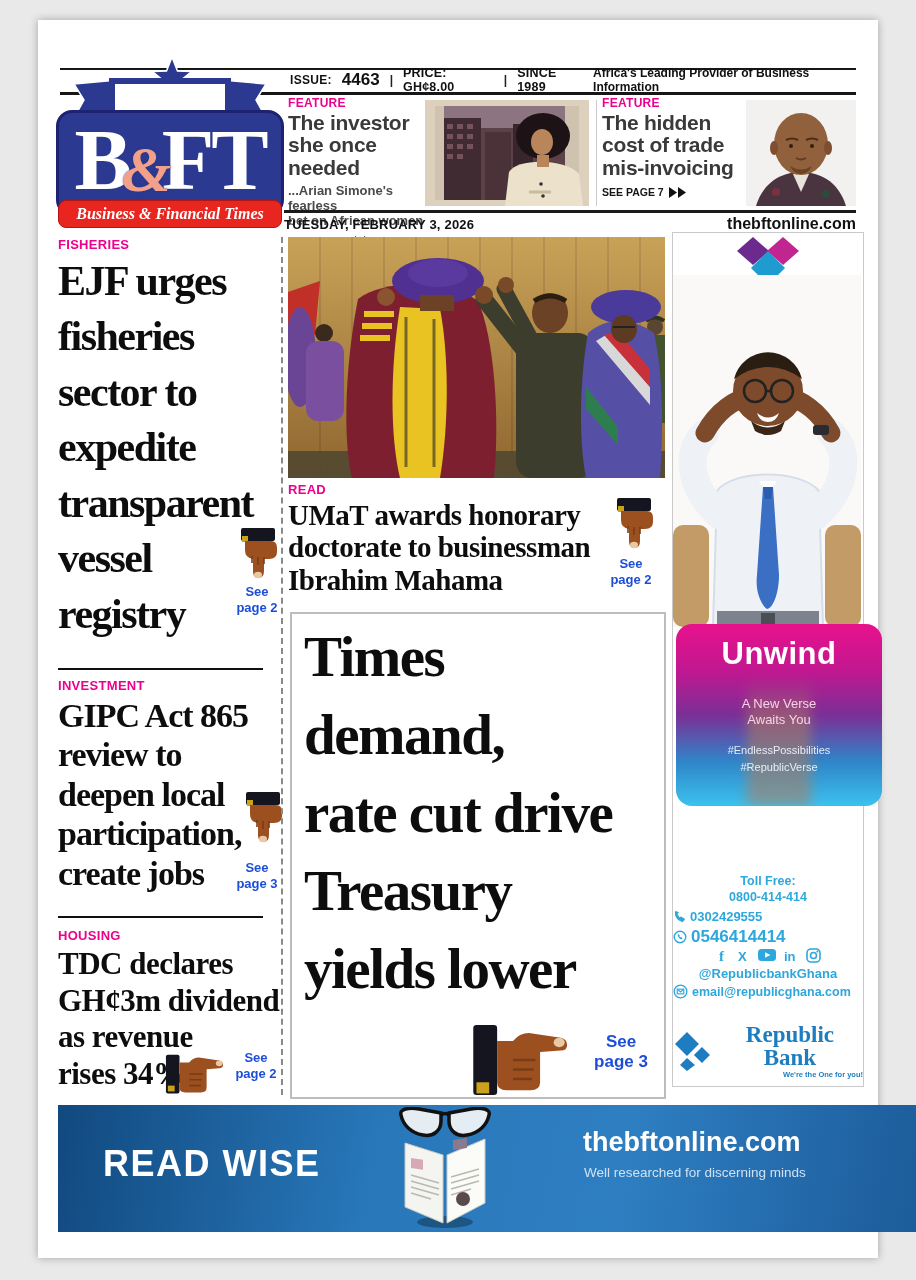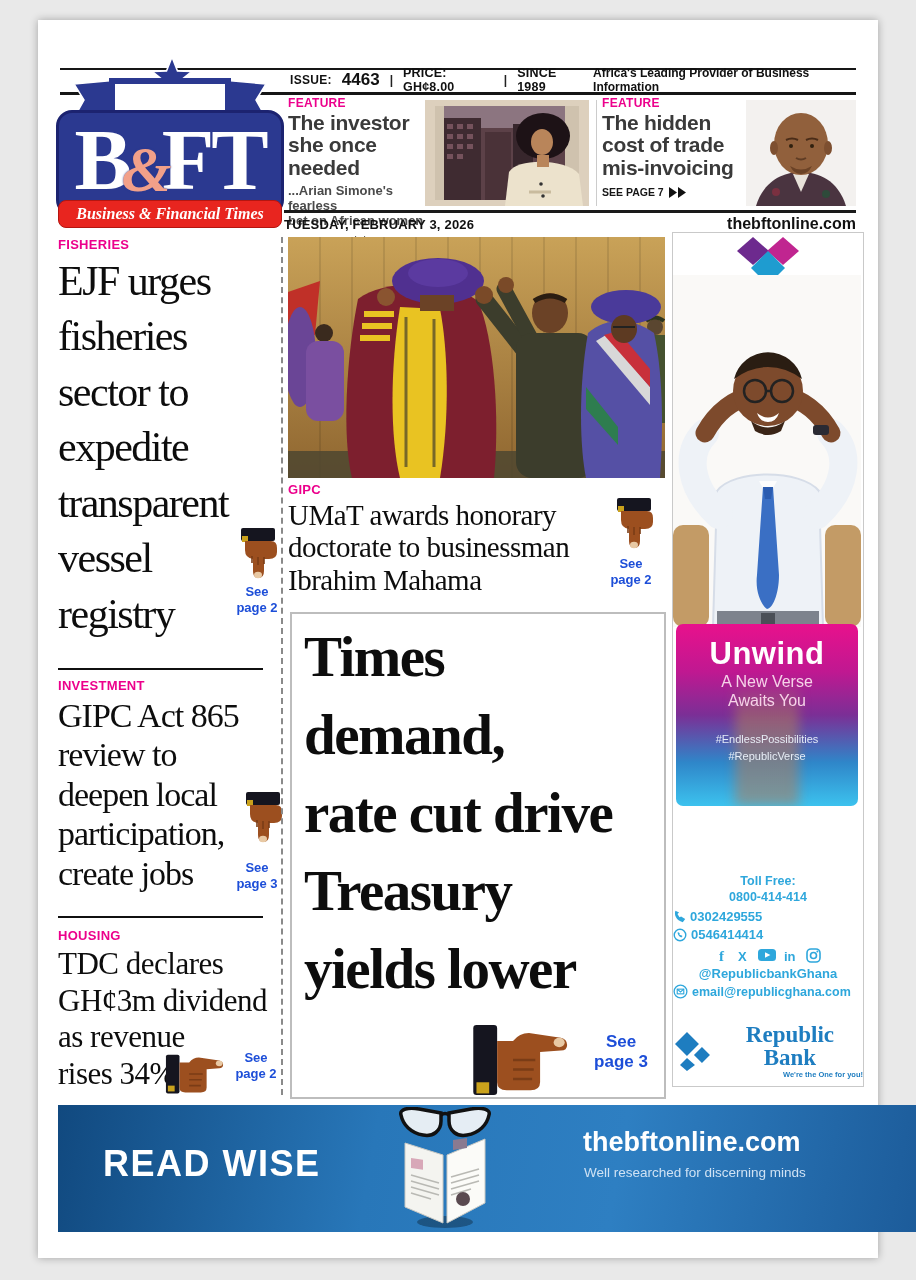--- a/index.html
+++ b/index.html
@@ -41,21 +41,21 @@
   .feat2{left:564px;top:76px;width:142px}
   .photo1{left:387px;top:80px;width:164px;height:106px}
   .photo2{left:708px;top:80px;width:110px;height:106px}
   .fdivider{left:558px;top:80px;width:0;height:106px;border-left:1px solid #ccc}
   .rulefeat{left:246px;top:190px;width:572px;height:3px;background:#1a1a1a}
   .daterow{left:246px;top:195px;width:572px;display:flex;justify-content:space-between;align-items:baseline}
   .dtext{font-size:13px;font-weight:bold;letter-spacing:.2px}
   .dsite{font-size:16px;font-weight:bold}
   
   .kicker{color:#ec008c;font-weight:bold;font-size:13px;letter-spacing:.3px}
-  .shead{font-family:"Liberation Serif",serif;font-weight:normal;color:#0d0d0d;white-space:pre-line}
+  .shead{font-family:"Liberation Serif",serif;font-weight:bold;color:#0d0d0d;white-space:pre-line}
   .story1{left:20px;top:217px;width:225px}
   .story1 .shead{font-size:42px;line-height:1.32;letter-spacing:-1.5px;margin-top:2px}
   .story2{left:20px;top:658px;width:225px}
   .story2 .shead{font-size:34px;line-height:1.16;letter-spacing:-1px;margin-top:3px}
   .story3{left:20px;top:908px;width:225px}
   .story3 .shead{font-size:31px;line-height:1.18;letter-spacing:-.5px;margin-top:3px}
   .colhr1{left:20px;top:648px;width:205px;height:2px;background:#101010}
   .colhr2{left:20px;top:896px;width:205px;height:2px;background:#101010}
   .seenote{font-weight:bold;font-size:13px;line-height:1.2;text-align:center;white-space:pre-line;color:#1d4ed8}
   .s1hand{left:198px;top:506px}
@@ -73,34 +73,34 @@
   .awsee{left:566px;top:536px;width:54px}
   .mainbox{left:252px;top:592px;width:372px;height:483px;border:2px solid #bdbdbd}
   .mainhead{position:absolute;left:12px;top:4px;width:352px;font-family:"Liberation Serif",serif;font-weight:bold;
             font-size:57px;line-height:1.37;letter-spacing:-1.5px;color:#0d0d0d;white-space:pre-line}
   .mainhand{left:432px;top:1005px}
   .mainsee{left:548px;top:1012px;width:70px;font-size:17px}
   
   .ad{left:634px;top:212px;width:190px;height:853px;border:1px solid #c9c9c9;background:#fff}
   .addiam{position:absolute;left:50%;transform:translateX(-50%);top:4px}
   .adman{position:absolute;left:0;top:42px}
-  .adcard{position:absolute;left:3px;top:391px;width:182px;height:182px;border-radius:7px;overflow:hidden;
+  .adcard{position:absolute;left:3px;top:391px;width:206px;height:182px;border-radius:16px;overflow:hidden;
           text-align:center;color:#fff;
           background:linear-gradient(180deg,#e8118c 0%,#c01891 26%,#7b2f96 50%,#2f86c9 76%,#3cc2ee 100%)}
   .adcard .arm{position:absolute;left:50%;top:30%;width:64px;height:70%;transform:translateX(-50%);
                background:linear-gradient(180deg,rgba(176,124,92,0) 0%,rgba(176,124,92,.55) 30%,rgba(176,124,92,.55) 100%);
                filter:blur(6px)}
   .adhead{position:relative;margin-top:12px;font-size:31px;font-weight:bold;letter-spacing:.5px}
-  .adsub{position:relative;margin-top:0;font-size:16px;color:#f6d3e8;line-height:1.2;white-space:pre-line}
-  .adtags{position:relative;margin-top:21px;font-size:11px;color:#f0f7ff;opacity:.92;line-height:1.5;white-space:pre-line}
+  .adsub{position:relative;margin-top:24px;font-size:13px;color:#f6d3e8;line-height:1.2;white-space:pre-line}
+  .adtags{position:relative;margin-top:15px;font-size:11px;color:#f0f7ff;opacity:.92;line-height:1.5;white-space:pre-line}
   .adc{position:absolute;width:100%;text-align:center;color:#2ea7dc;font-weight:bold}
   .adtoll{top:640px;font-size:12.5px;line-height:1.3;white-space:pre-line}
   .adrow{display:flex;align-items:center;gap:4px}
   .adphone{top:676px;font-size:13px}
-  .adwa{top:694px;font-size:13px}
+  .adwa{top:694px;font-size:17px}
   .adsoc{top:714px;display:flex;justify-content:center;gap:7px;align-items:center}
   .adhandle{top:733px;font-size:13px}
   .ademail{top:751px;font-size:12.5px}
   .adbank{top:790px;display:flex;justify-content:flex-end;align-items:center;gap:6px}
   .bankname{font-family:"Liberation Serif",serif;font-weight:bold;font-size:23px;color:#1e7dc0;line-height:1}
   .banktag{font-size:7.5px;color:#1e7dc0;text-align:right;font-weight:bold;margin-top:1px}
   
   .banner{left:20px;top:1085px;width:900px;height:127px;
           background:linear-gradient(100deg,#11497f 0%,#2877b9 35%,#2e7fc2 62%,#1a5795 100%)}
   .readwise{position:absolute;left:45px;top:38px;font-size:36px;font-weight:bold;color:#fff;letter-spacing:1.5px}
@@ -338,21 +338,21 @@
     <path d="M300,96 C290,152 292,212 298,241 L372,241 C376,182 374,132 366,96 C344,80 318,80 300,96 Z" fill="#5550a5"></path>
     <polygon points="308,104 362,168 362,150 318,98" fill="#d8d8d8"></polygon>
     <polygon points="316,98 362,150 362,132 330,94" fill="#c8303a"></polygon>
     <polygon points="298,150 330,190 330,208 298,172" fill="#2e7d4f"></polygon>
     <ellipse cx="338" cy="70" rx="35" ry="17" fill="#4a3a9a"></ellipse>
     <ellipse cx="336" cy="92" rx="13" ry="14" fill="#5d3a22"></ellipse>
     <path d="M325,90 h22" stroke="#222" stroke-width="2"></path>
   </svg>
 
   <div class="ab award">
-    <div class="kicker">GIPC</div>
+    <div class="kicker">READ</div>
     <div class="shead">UMaT awards honorary
 doctorate to businessman
 Ibrahim Mahama</div>
   </div>
   <svg class="ab awhand" width="44" height="56" viewBox="0 0 44 56">
     <rect x="5" y="2" width="34" height="13" rx="2" fill="#15151f"></rect>
     <rect x="6" y="10" width="6" height="6" fill="#caa21c"></rect>
     <path d="M9,15 h26 q6,0 6,7 v4 q0,7 -8,7 h-5 v12 q0,7 -5.5,7 q-5.5,0 -5.5,-7 v-12 q-8,-1 -8,-9 z" fill="#9c4f1f"></path>
     <path d="M16,30 v7 M22,31 v8 M28,31 v7" stroke="#7a3c16" stroke-width="1.6"></path>
     <ellipse cx="22" cy="49" rx="4" ry="3.2" fill="#e8c9a4"></ellipse>

